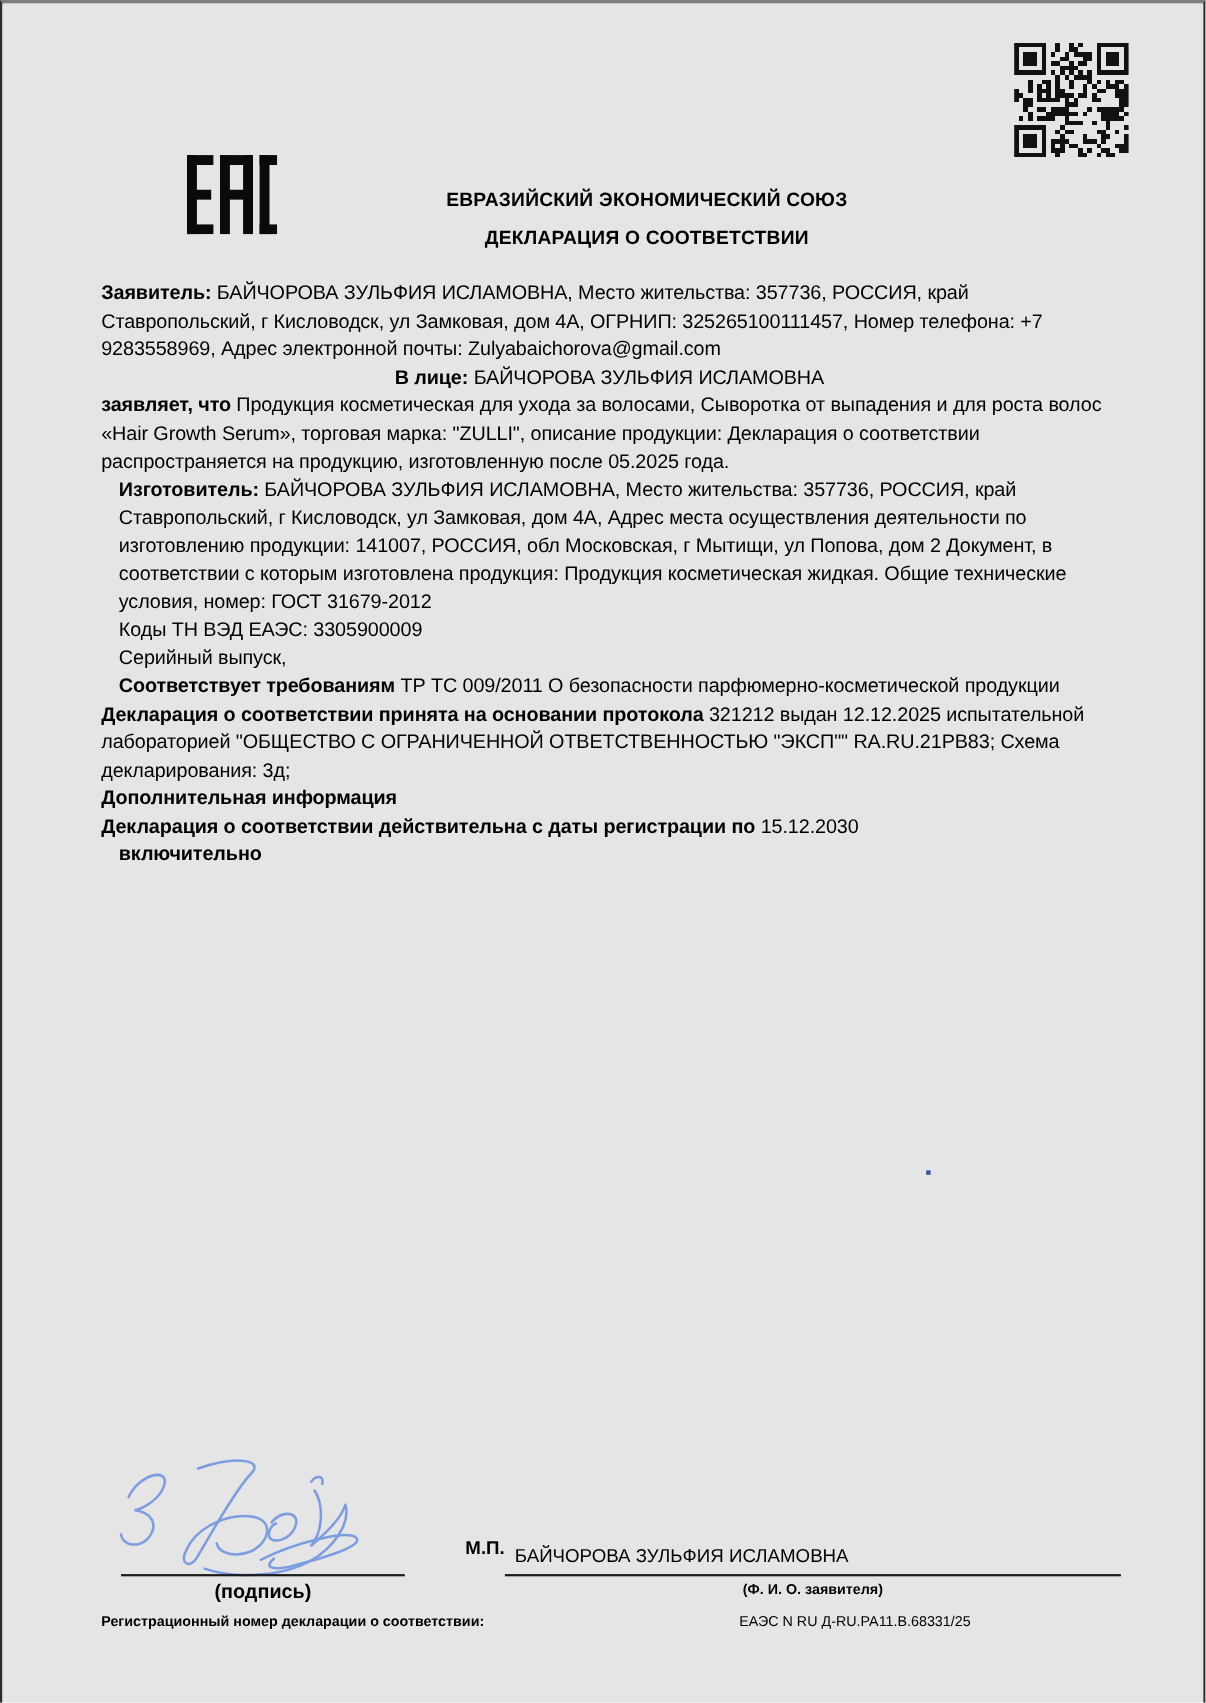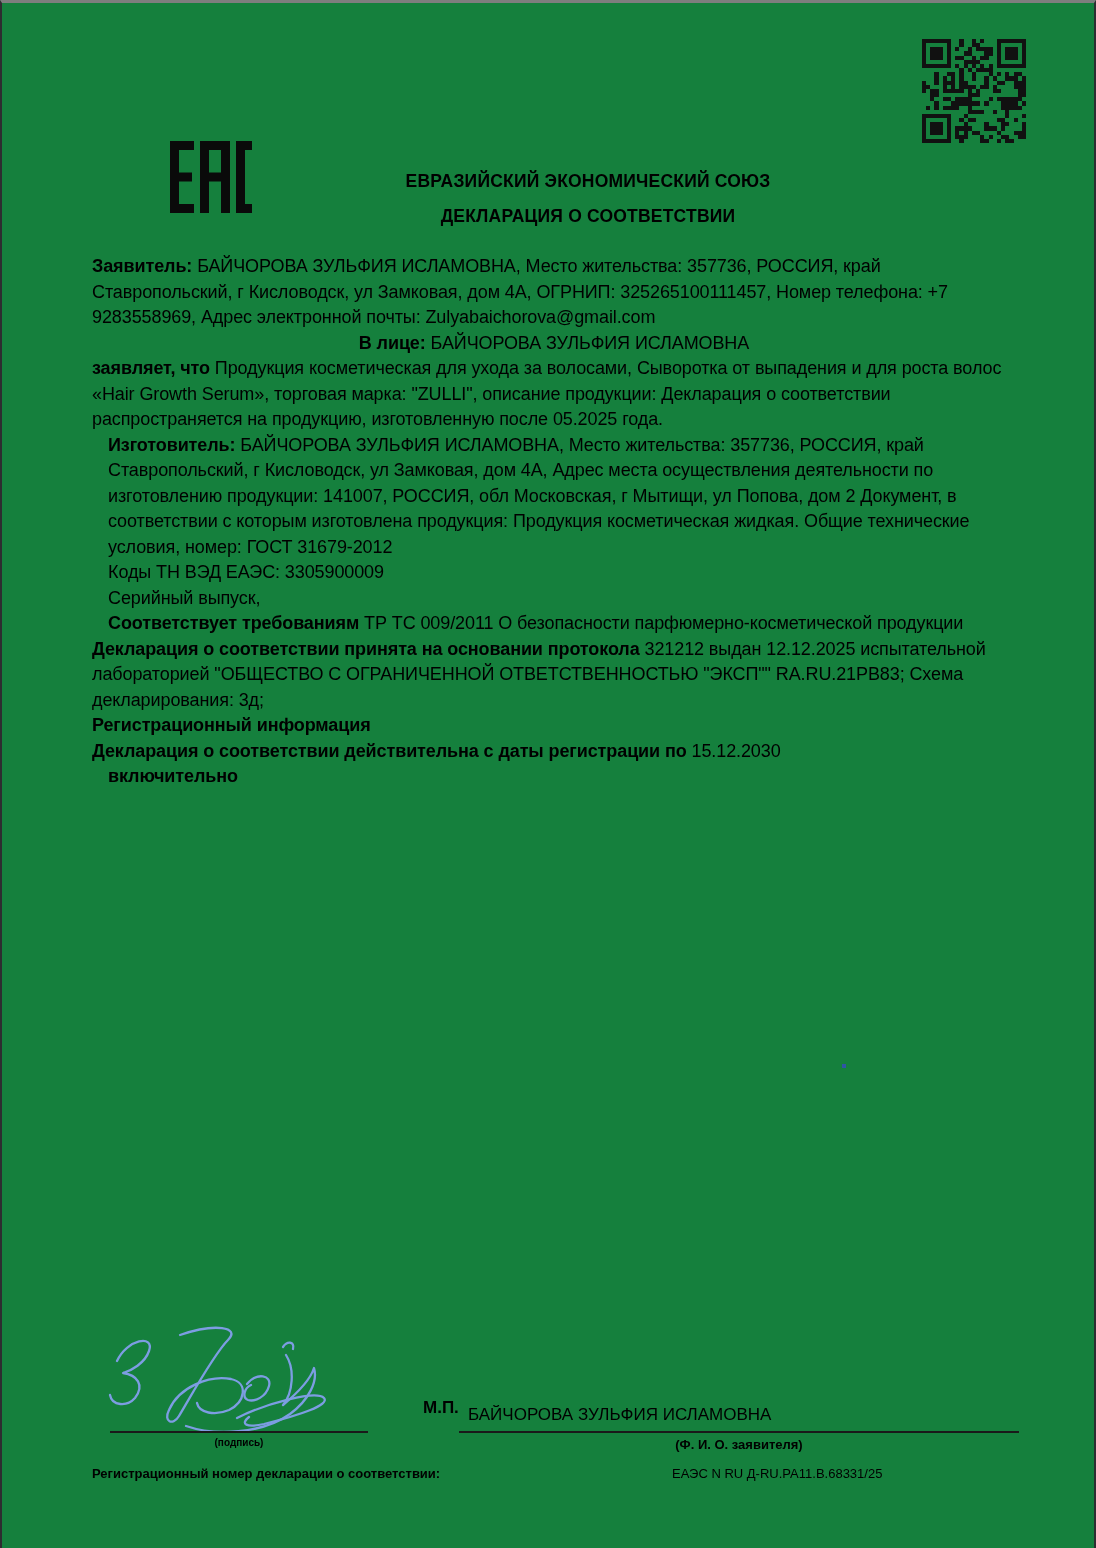--- a/index.html
+++ b/index.html
@@ -1,17 +1,17 @@
 <!DOCTYPE html>
 <html><head>
 <meta charset="utf-8">
 <style>
   html,body{margin:0;padding:0;background:#fff;}
   .page{
-    position:relative; width:1096px; height:1548px; background:#15803d;
+    position:relative; width:1096px; height:1548px; background:#e5e5e5;
     box-sizing:border-box; overflow:hidden;
     border-top:3px solid #7e7e7e;
     border-left:2px solid #2d2d30;
     border-right:2px solid #2d2d30;
     font-family:"Liberation Sans","DejaVu Sans",sans-serif;
     color:#000;
   }
   .b{font-weight:bold;}
   
   .eac-logo{position:absolute; left:168px; top:138px; width:82px; height:72px;}
@@ -29,21 +29,21 @@
   .p-basis{margin-top:13px;}
   .p-addinfo{margin-top:7px;}
   .p-valid{margin-top:55px;}
   .block-line{display:block;margin-left:16px;}
   
   .ink-dot{position:absolute; left:840px; top:1061px; width:4px; height:4px; background:#2f55a4;}
   
   .signature{position:absolute; left:85px; top:1318px; width:250px; height:118px;}
   .sig-line{position:absolute; left:108px; top:1428px; width:258px; border-top:2px solid #1a1a1a;}
   .sig-caption{position:absolute; left:108px; top:1434px; width:258px; text-align:center;
-               font-size:10px; font-weight:bold;}
+               font-size:18px; font-weight:bold;}
   .stamp{position:absolute; left:385px; top:1395px; font-size:17px; font-weight:bold;margin-left:36px;}
   .name-text{position:absolute; left:466px; top:1402px; width:550px; font-size:17px;}
   .name-line{position:absolute; left:457px; top:1428px; width:560px; border-top:2px solid #1a1a1a;}
   .name-caption{position:absolute; left:457px; top:1434px; width:560px; text-align:center;
                 font-size:13px; font-weight:bold;}
   .reg-row{position:absolute; left:90px; width:960px; display:flex; font-size:13px; line-height:21px;}
   .reg-row .lbl{font-weight:bold; width:580px; flex:0 0 580px;}
   .row-regnum{top:1460px;}
   .row-regdate{top:1552px;}
 </style>
@@ -375,21 +375,21 @@
 
   <div class="body-col">
     <p><span class="b">Заявитель:</span><span> БАЙЧОРОВА ЗУЛЬФИЯ ИСЛАМОВНА, Место жительства: 357736, РОССИЯ, край Ставропольский, г Кисловодск, ул Замковая, дом 4А, ОГРНИП: 325265100111457, Номер телефона: +7 9283558969, Адрес электронной почты: Zulyabaichorova@gmail.com</span></p>
 
     <p class="p-inperson"><span class="b">В лице:</span><span> БАЙЧОРОВА ЗУЛЬФИЯ ИСЛАМОВНА</span></p>
 
     <p class="p-declares"><span class="b">заявляет, что</span><span> Продукция косметическая для ухода за волосами, Сыворотка от выпадения и для роста волос «Hair Growth Serum», торговая марка: "ZULLI", описание продукции: Декларация о соответствии распространяется на продукцию, изготовленную после 05.2025 года.</span><span class="block-line"><span class="b">Изготовитель:</span><span> БАЙЧОРОВА ЗУЛЬФИЯ ИСЛАМОВНА, Место жительства: 357736, РОССИЯ, край Ставропольский, г Кисловодск, ул Замковая, дом 4А, Адрес места осуществления деятельности по изготовлению продукции: 141007, РОССИЯ, обл Московская, г Мытищи, ул Попова, дом 2 Документ, в соответствии с которым изготовлена продукция: Продукция косметическая жидкая. Общие технические условия, номер: ГОСТ 31679-2012</span></span><span class="block-line">Коды ТН ВЭД ЕАЭС: 3305900009</span><span class="block-line">Серийный выпуск,</span><span class="block-line"><span class="b">Соответствует требованиям</span><span> ТР ТС 009/2011 О безопасности парфюмерно-косметической продукции</span></span></p>
 
     <p class="p-basis"><span class="b">Декларация о соответствии принята на основании протокола</span><span> 321212 выдан 12.12.2025 испытательной лабораторией "ОБЩЕСТВО С ОГРАНИЧЕННОЙ ОТВЕТСТВЕННОСТЬЮ "ЭКСП"" RA.RU.21PB83; Схема декларирования: 3д;</span></p>
 
-    <p class="p-addinfo"><span class="b">Регистрационный информация</span></p>
+    <p class="p-addinfo"><span class="b">Дополнительная информация</span></p>
 
     <p class="p-valid"><span class="b">Декларация о соответствии действительна с даты регистрации по</span><span> 15.12.2030</span><span class="block-line b">включительно</span></p>
   </div>
 
   <div class="ink-dot"></div>
 
   <svg class="signature" viewBox="0 0 250 118" aria-hidden="true">
     <g fill="none" stroke="#7d9de2" stroke-width="2.3" stroke-linecap="round" stroke-linejoin="round">
       <path d="M30,40 C40,18 68,13 62,30 C58,42 44,50 36,52 C50,54 58,64 48,77 C40,86 25,85 23,74"></path>
       <path d="M93,14 C128,2 154,6 141,19 C127,33 104,75 92,95 C86,105 76,101 82,89 C92,66 122,54 144,58 C162,62 158,81 142,89 C128,95 112,92 110,82"></path>

